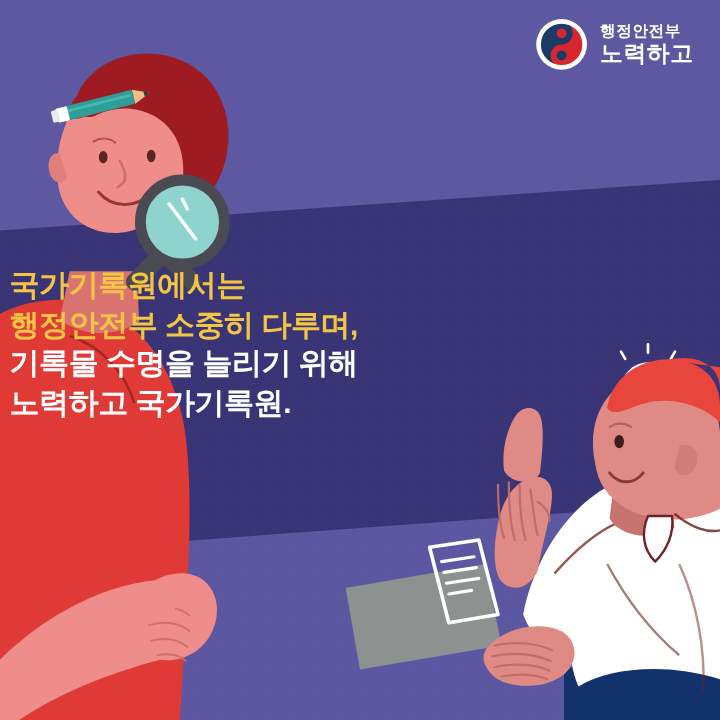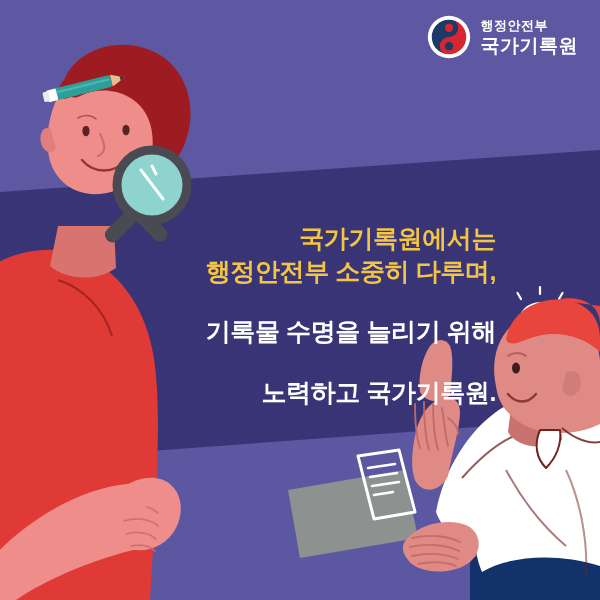--- a/index.html
+++ b/index.html
@@ -67,35 +67,35 @@
   .logo-line2 {
     color: #ffffff;
     font-size: 19px;
     font-weight: 700;
     letter-spacing: .5px;
   }
 
   
   .headline {
     position: absolute;
-    left: 0;
+    left: 8px;
     top: 222px;
     width: 496px;
-    text-align: right;
+    text-align: left;
     line-height: 1.30;
     font-size: 25px;
     font-weight: 800;
     letter-spacing: -0.4px;
   }
   .headline .l {
     display: block;
     white-space: nowrap;
   }
   .headline .gold { color: #F3C544; }
-  .headline .white { color: #FFFFFF; margin-top: 28px; }
+  .headline .white { color: #FFFFFF; }
 
   
   .art {
     position: absolute;
     left: 0;
     top: 0;
     width: 600px;
     height: 600px;
     pointer-events: none;
   }
@@ -345,21 +345,21 @@
                A40 40 0 0 0 50 90
                A20 20 0 0 1 50 50
                A20 20 0 0 0 50 10 Z" fill="#1B3A67"></path>
       <path d="M50 10 A20 20 0 0 1 50 50 A20 20 0 0 0 50 90" fill="none" stroke="#FFFFFF" stroke-width="0"></path>
       <circle cx="50" cy="30" r="9" fill="#D7262F"></circle>
       <circle cx="50" cy="70" r="9" fill="#1B3A67"></circle>
       <circle cx="50" cy="50" r="40" fill="none" stroke="#FFFFFF" stroke-width="5"></circle>
     </svg>
     <div class="logo-text">
       <span class="logo-line1">행정안전부</span>
-      <span class="logo-line2">국가기록원</span>
+      <span class="logo-line2">노력하고</span>
     </div>
   </div>
 
   <div class="headline">
     <span class="l gold" style="color: rgb(243, 197, 68);">국가기록원에서는</span>
     <span class="l gold" style="color: rgb(243, 197, 68);">행정안전부 소중히 다루며,</span>
     <span class="l white" style="color: rgb(255, 255, 255);">기록물 수명을 늘리기 위해</span>
     <span class="l white" style="color: rgb(255, 255, 255);">노력하고 국가기록원.</span>
   </div>
 

